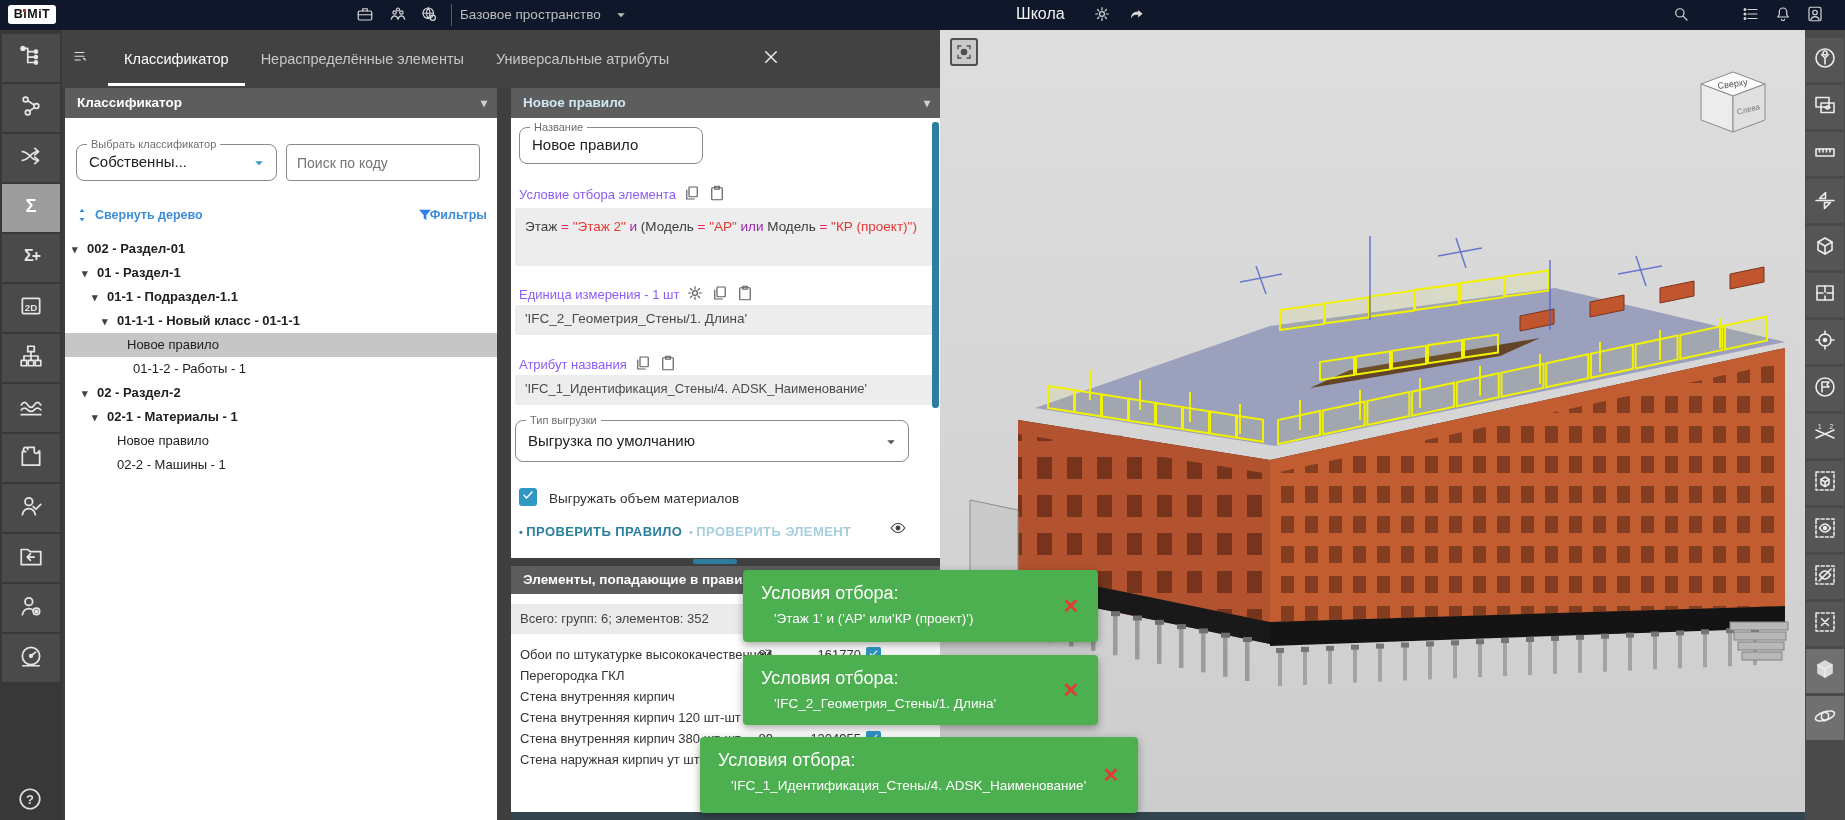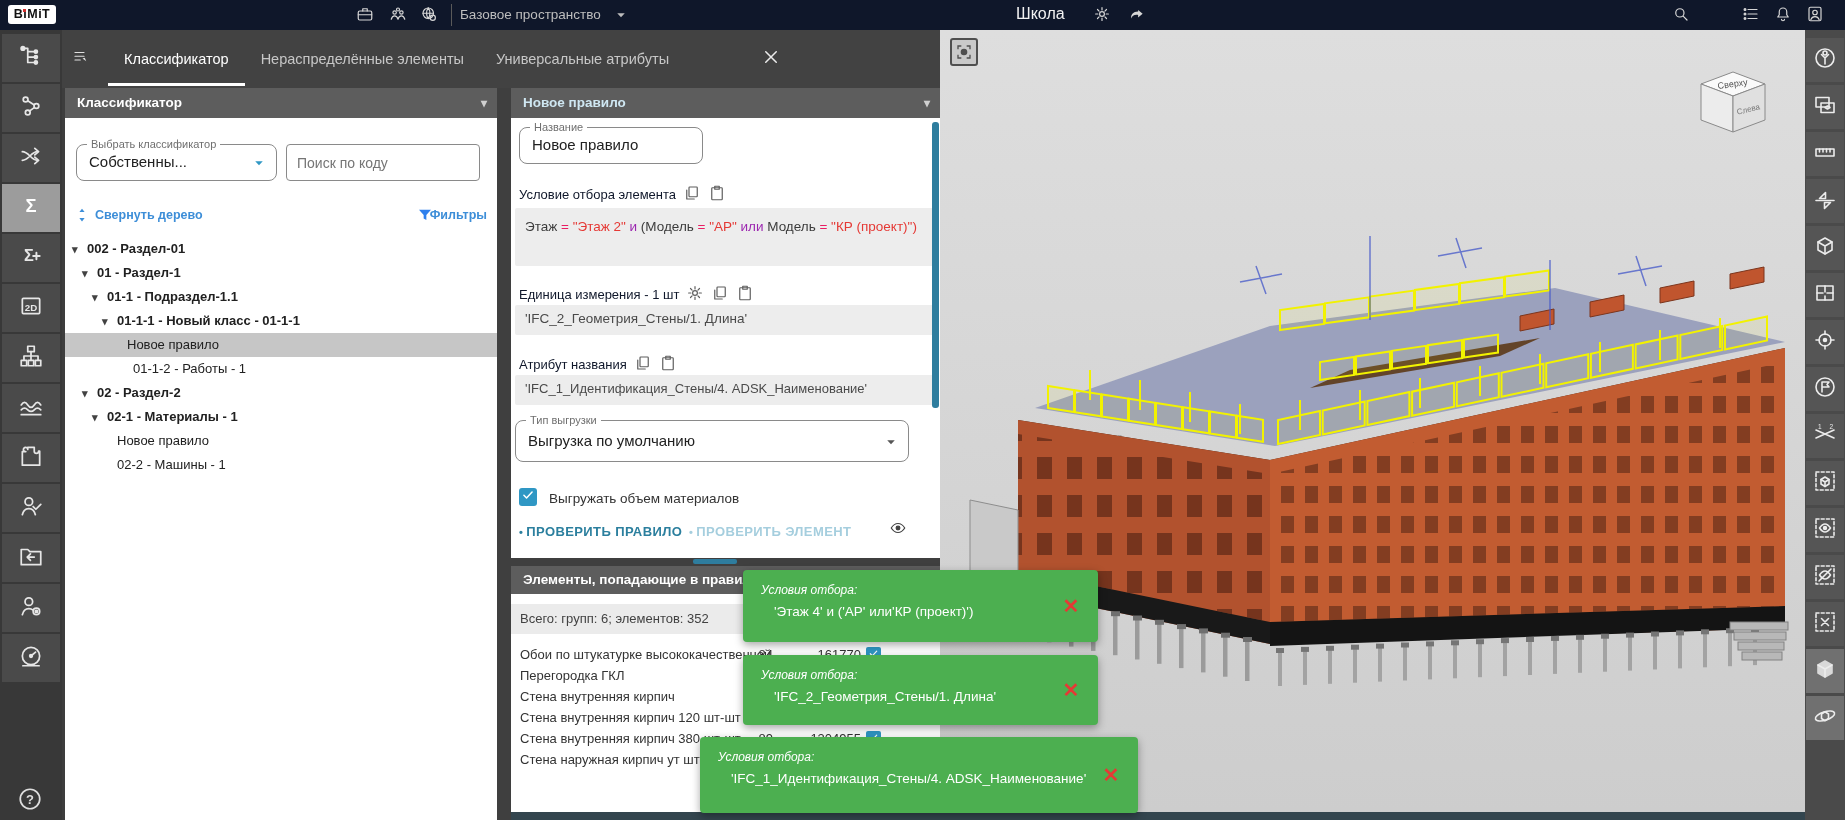--- a/index.html
+++ b/index.html
@@ -46,21 +46,21 @@
   .outlined .fvalue{position:absolute;left:12px;top:8px;font-size:15px;color:#212121;white-space:nowrap;overflow:hidden;}
   .sel-caret{position:absolute;right:8px;top:9px;width:18px;height:18px;}
   .search-input{position:absolute;border:1px solid #8a8a8a;border-radius:4px;font-size:14px;color:#333;
                 padding:0 10px;box-sizing:border-box;font-family:"Liberation Sans",sans-serif;outline:none;}
   .link-row{font-size:12.5px;color:#3d8ed8;font-weight:bold;}
   .tree{position:absolute;left:0;top:119px;right:0;bottom:0;overflow:hidden;}
   .tnode{position:relative;height:24px;line-height:24px;font-size:13px;color:#212121;cursor:pointer;white-space:nowrap;}
   .tnode.selected{background:#c6c6c6;}
   .tnode .tcaret{position:absolute;top:0;font-size:11px;color:#424242;}
   
-  .flabel2{position:absolute;font-size:13px;color:#0f172a;white-space:nowrap;}
+  .flabel2{position:absolute;font-size:13px;color:#8b5cf6;white-space:nowrap;}
   .mini-ic{display:inline-block;vertical-align:-3px;margin-left:7px;color:#5f5f5f;cursor:pointer;}
   .graybox{position:absolute;background:#ededed;border-radius:2px;box-sizing:border-box;
            font-size:13.5px;color:#4a4a4a;padding:6px 10px;}
   .c-plain{color:#3c3c3c;} .c-op{color:#e91e63;} .c-str{color:#e53935;} .c-log{color:#9c27b0;}
   .chk{position:absolute;width:18px;height:18px;background:#2f97c4;border-radius:3px;color:#fff;
        display:flex;align-items:center;justify-content:center;cursor:pointer;}
   .btn-text{position:absolute;font-size:13px;font-weight:bold;letter-spacing:.4px;cursor:pointer;}
   .btn-text::before{content:"\2022";margin-right:3px;font-size:11px;}
   .scrollthumb{position:absolute;background:#2e7d9e;border-radius:3px;cursor:pointer;}
   .mid-divider{position:absolute;background:#3f3f3f;}
@@ -77,21 +77,21 @@
   .footer-strip{position:absolute;left:511px;top:812px;width:1294px;height:8px;background:#33454e;}
   
   .viewer{position:absolute;left:940px;top:30px;width:865px;height:782px;
           background:linear-gradient(#dedede,#cdcdcd);overflow:hidden;cursor:grab;}
   .capture{position:absolute;left:10px;top:8px;width:24px;height:24px;border:2px solid #4f4f4f;
            border-radius:3px;background:#c9c9c9;color:#4f4f4f;display:flex;align-items:center;justify-content:center;cursor:pointer;}
   .navcube{position:absolute;right:30px;top:32px;width:84px;height:76px;cursor:pointer;}
   
   .toast{position:absolute;background:#4caf50;border-radius:4px;box-shadow:0 3px 8px rgba(0,0,0,.35);
          color:#fff;padding:13px 44px 13px 18px;box-sizing:border-box;z-index:50;}
-  .toast .ttitle{font-size:12px;font-style:italic;}
+  .toast .ttitle{font-size:18px;}
   .toast .tmsg{font-size:13.5px;margin-top:7px;margin-left:13px;white-space:nowrap;}
   .toast .tclose{position:absolute;right:16px;top:50%;margin-top:-11px;width:22px;height:22px;
                  color:#e53935;font-size:20px;font-weight:bold;line-height:22px;text-align:center;cursor:pointer;}
 </style>
 </head>
 <body>
 
 <div class="app">
 
   <div class="topbar">
@@ -732,21 +732,21 @@
         <span><svg viewBox="0 0 24 24" width="24" height="24" fill="none" stroke="currentColor" stroke-width="1.6" stroke-linecap="round" stroke-linejoin="round">
             <path d="M8.5 10l3.5-2.2L15.5 10v4.5L12 16.7l-3.5-2.2z"></path>
             <ellipse cx="12" cy="12" rx="10" ry="4.2" transform="rotate(-18 12 12)"></ellipse>
           </svg></span>
       </div>
     </div>
 
   <div id="toasts">
       <div class="toast" style="left:743px;top:570px;width:355px;height:72px">
         <div class="ttitle">Условия отбора:</div>
-        <div class="tmsg">'Этаж 4' и ('АР' или'КР (проект)')</div>
+        <div class="tmsg">'Этаж 1' и ('АР' или'КР (проект)')</div>
         <div class="tclose">✕</div>
       </div>
       <div class="toast" style="left:743px;top:655px;width:355px;height:70px">
         <div class="ttitle">Условия отбора:</div>
         <div class="tmsg">'IFC_2_Геометрия_Стены/1. Длина'</div>
         <div class="tclose">✕</div>
       </div>
       <div class="toast" style="left:700px;top:737px;width:438px;height:76px">
         <div class="ttitle">Условия отбора:</div>
         <div class="tmsg">'IFC_1_Идентификация_Стены/4. ADSK_Наименование'</div>

